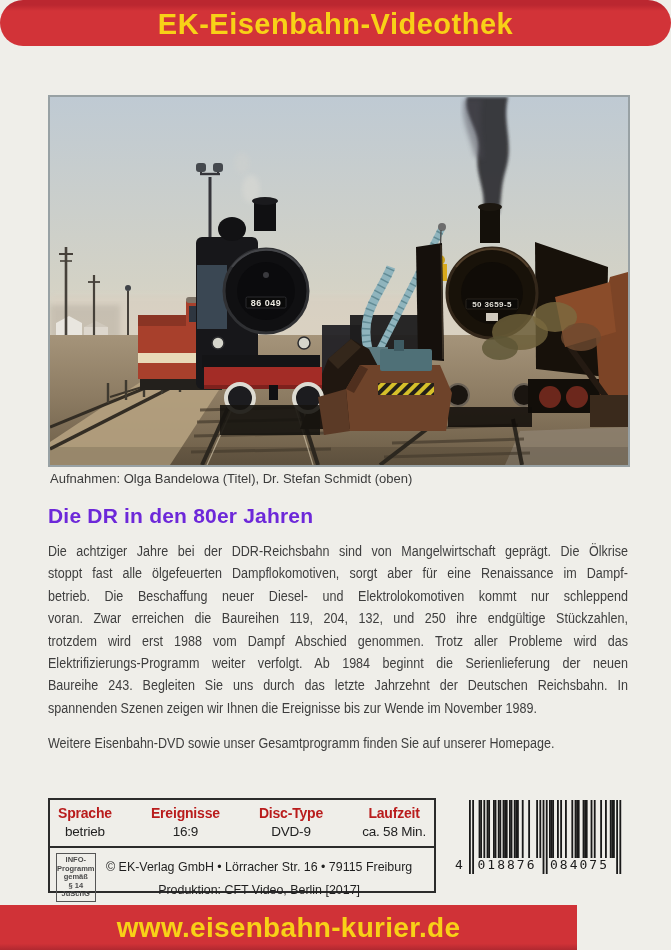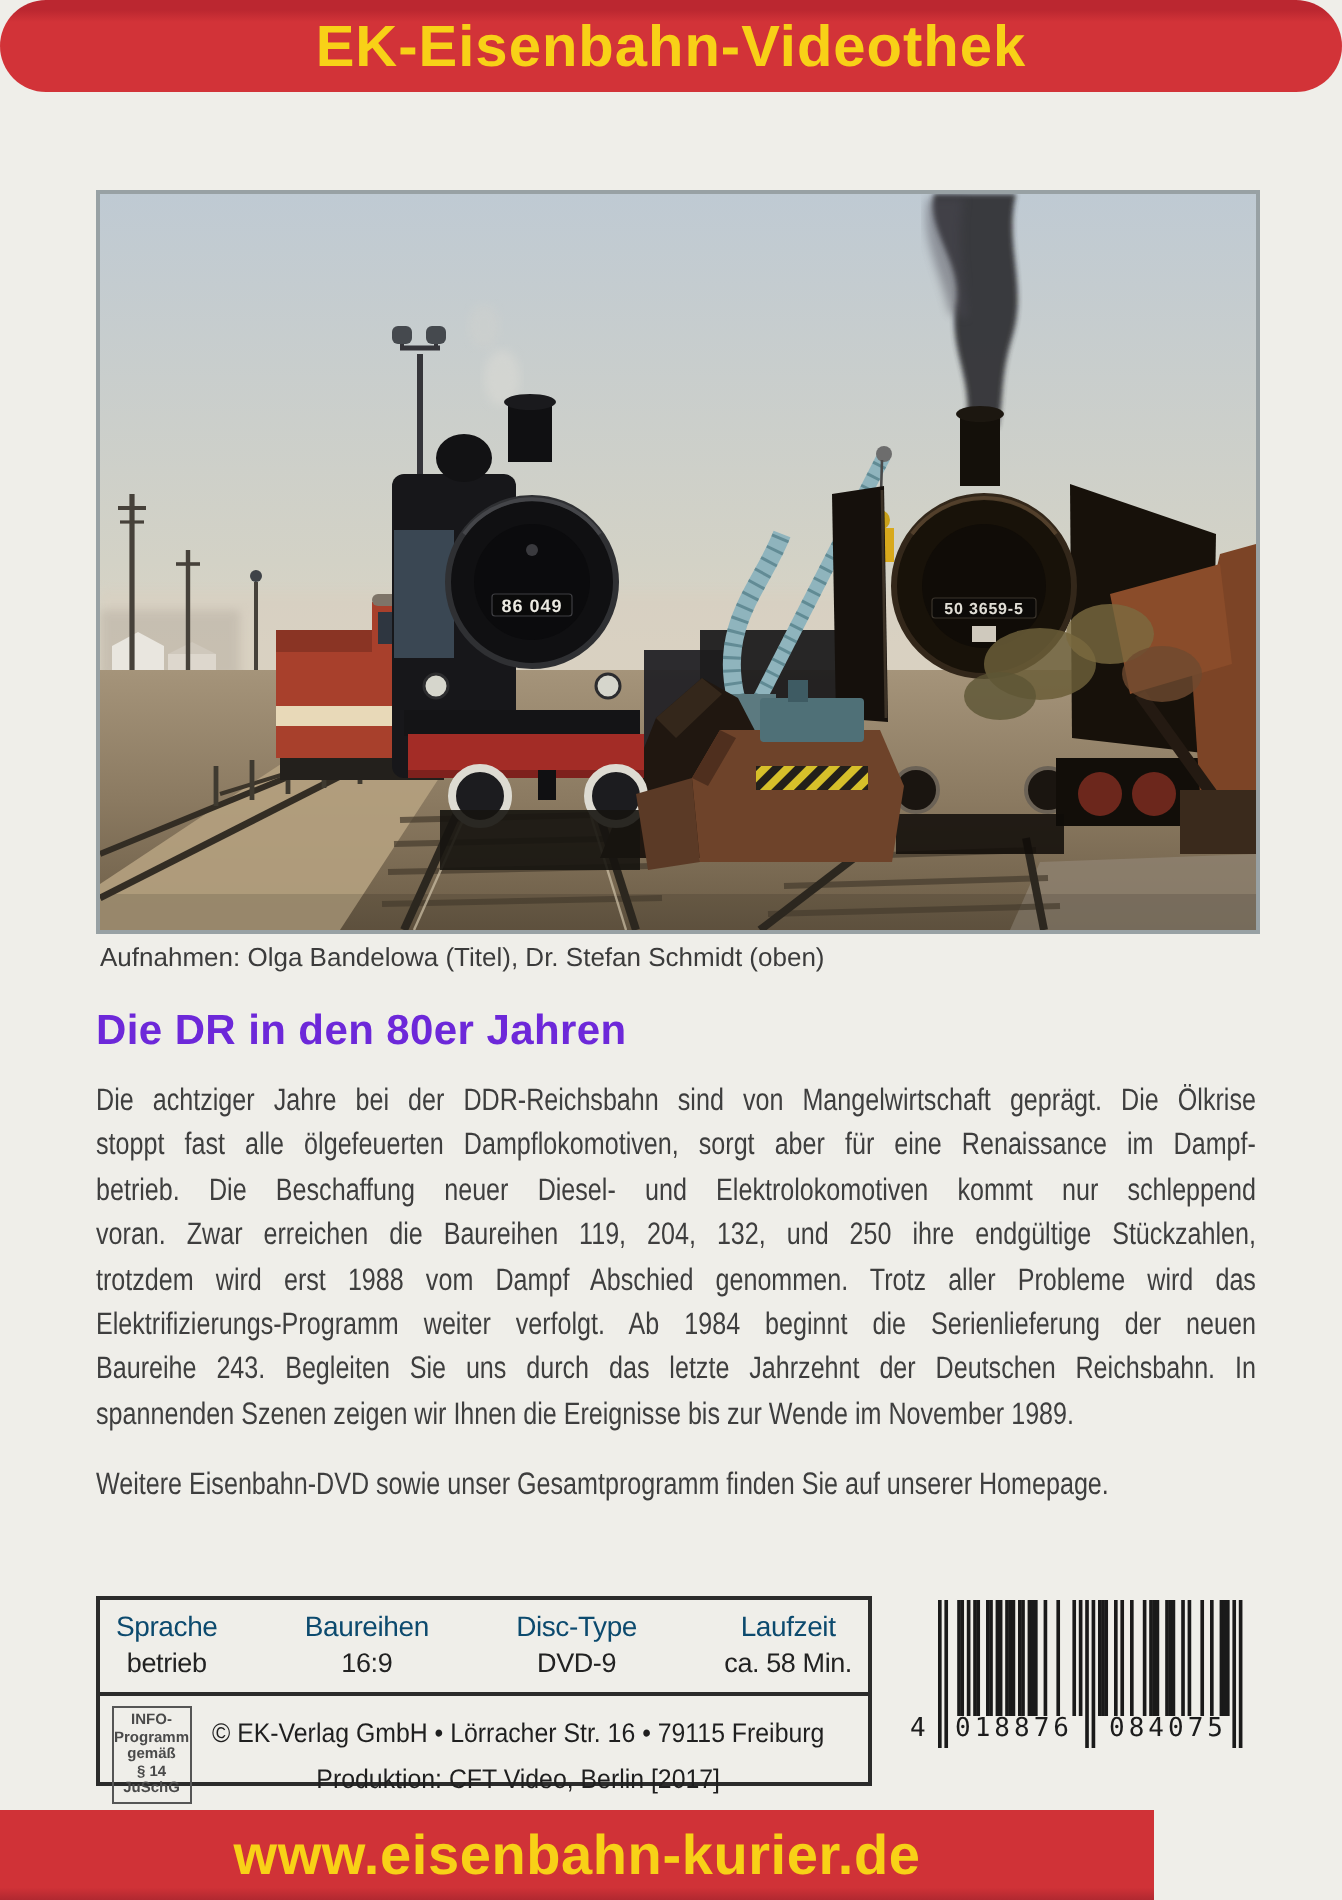--- a/index.html
+++ b/index.html
@@ -45,21 +45,21 @@
   }
   .body-line.last{text-align-last:left;}
   .homepage-line{margin-top:13px;line-height:22px;white-space:nowrap;}
   
   .specs-box{
     position:absolute;left:48px;top:798px;width:388px;height:95px;
     border:2px solid #2b2b2b;background:transparent;box-sizing:border-box;
   }
   .spec-row{display:flex;justify-content:space-between;padding:5px 8px 7px 8px;}
   .spec-col{text-align:center;}
-  .spec-label{font-weight:normal;font-size:14px;color:#0c4a6e;white-space:nowrap;letter-spacing:-.2px;}
+  .spec-label{font-weight:bold;font-size:14px;color:#b91c1c;white-space:nowrap;letter-spacing:-.2px;}
   .spec-value{font-size:13.5px;color:#222;margin-top:3px;white-space:nowrap;letter-spacing:-.2px;}
   .spec-divider{border-top:2px solid #2b2b2b;}
   .pub-row{display:flex;align-items:center;}
   .rating-box{
     width:52px;margin:5px 4px 5px 6px;padding:2px 0;
     border:1.5px solid #555;text-align:center;color:#4a4a4a;
   }
   .info-line{font-size:7.5px;line-height:8.6px;font-weight:bold;white-space:nowrap;}
   .publisher{
     width:340px;margin-left:6px;text-align:center;color:#1f1f1f;
@@ -72,21 +72,21 @@
     position:absolute;left:455px;top:800px;width:172px;height:95px;
   }
   .barcode svg{display:block;}
   .bc-digit,.bc-group{
     position:absolute;top:57px;height:18px;
     font-family:"DejaVu Sans Mono", monospace;
     font-size:13px;color:#1c1c1c;white-space:nowrap;
   }
   .bc-first{left:0px;}
   .bc-g1{left:19px;width:66px;text-align:center;letter-spacing:2px;}
-  .bc-g2{left:95px;width:68px;text-align:center;letter-spacing:2px;}
+  .bc-g2{left:95px;width:68px;letter-spacing:2px;}
   
   .footer{
     position:absolute;left:0;top:905px;width:577px;height:45px;
     background:linear-gradient(180deg,#d03237 0%,#d03237 86%,#b02830 100%);
     display:flex;align-items:center;justify-content:center;
   }
   .footer-url{
     color:#f8d117;font-size:28px;font-weight:bold;letter-spacing:.3px;
   }
 </style>
@@ -319,21 +319,21 @@
   <div class="homepage-line">Weitere Eisenbahn-DVD sowie unser Gesamtprogramm finden Sie auf unserer Homepage.</div>
 </div>
 
 <div class="specs-box">
   <div class="spec-row" id="spec-row">
       <div class="spec-col">
         <div class="spec-label">Sprache</div>
         <div class="spec-value">betrieb</div>
       </div>
       <div class="spec-col">
-        <div class="spec-label">Baureihen</div>
+        <div class="spec-label">Ereignisse</div>
         <div class="spec-value">16:9</div>
       </div>
       <div class="spec-col">
         <div class="spec-label">Disc-Type</div>
         <div class="spec-value">DVD-9</div>
       </div>
       <div class="spec-col">
         <div class="spec-label">Laufzeit</div>
         <div class="spec-value">ca. 58 Min.</div>
       </div>

